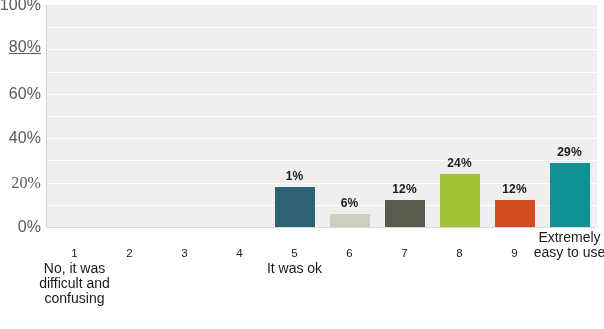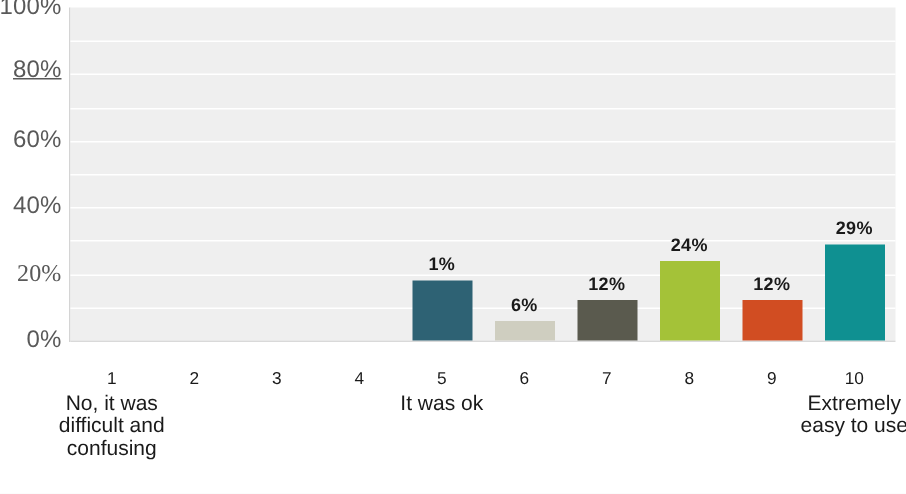--- a/index.html
+++ b/index.html
@@ -216,18 +216,17 @@
       <div class="x-slot" style="left: 332.5px;">
         <div class="x-tick-number">7</div>
       </div>
       <div class="x-slot" style="left: 387.5px;">
         <div class="x-tick-number">8</div>
       </div>
       <div class="x-slot" style="left: 442.5px;">
         <div class="x-tick-number">9</div>
       </div>
       <div class="x-slot" style="left: 497.5px;">
-        <div class="x-tick-number">10</div>
         <div class="x-annotation">Extremely easy to use</div>
       </div>
     </div>
 
 </div>
 
 </body></html>

